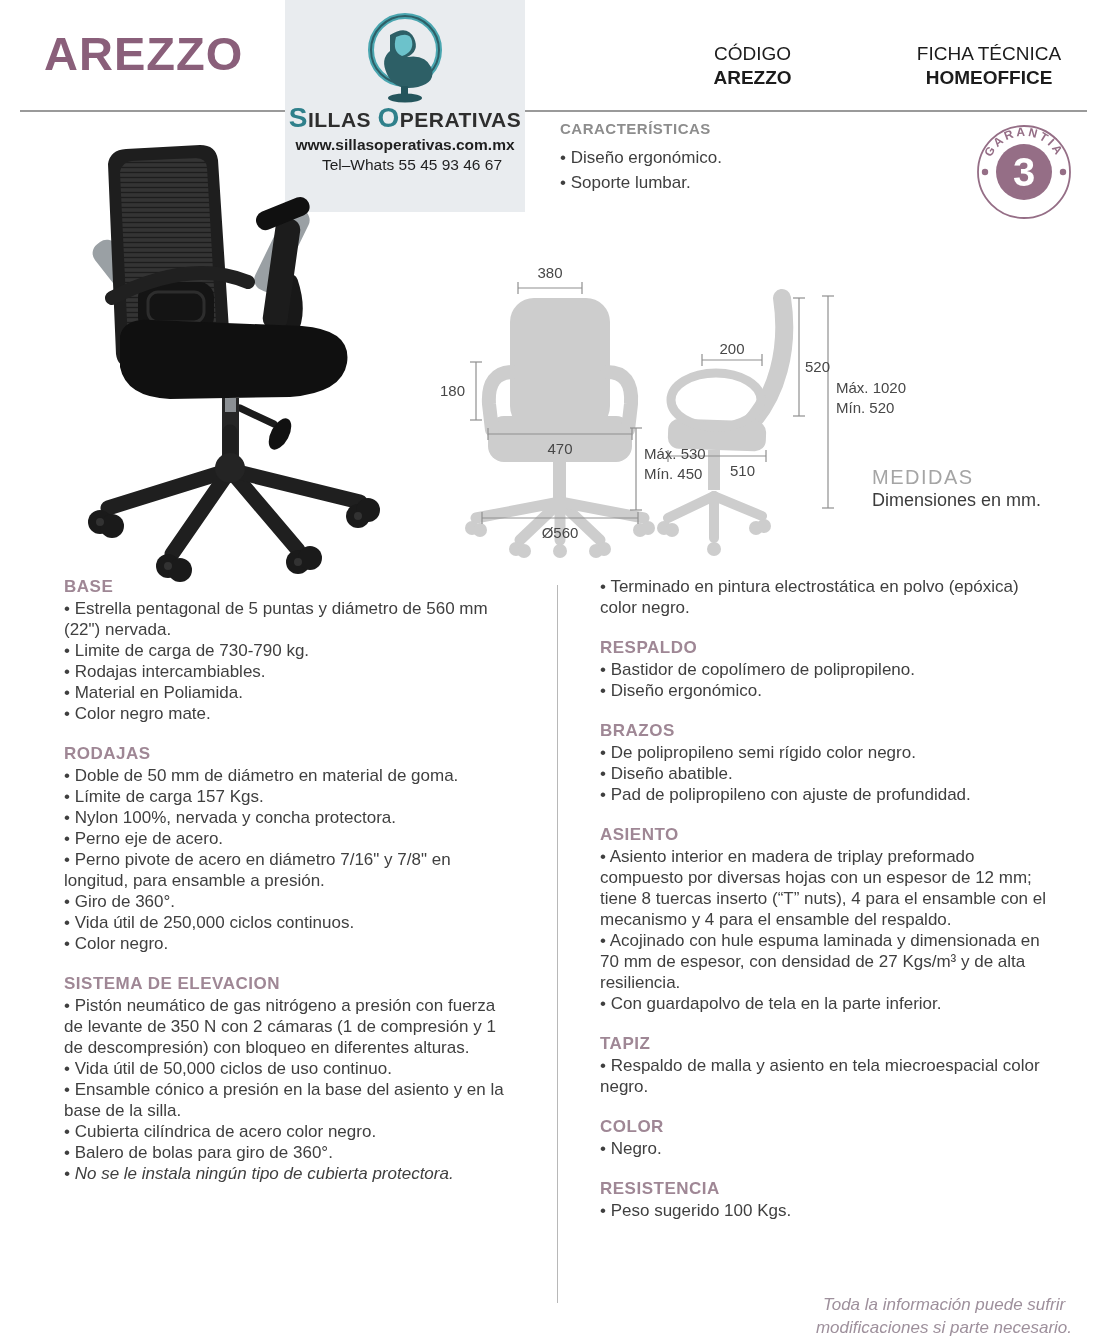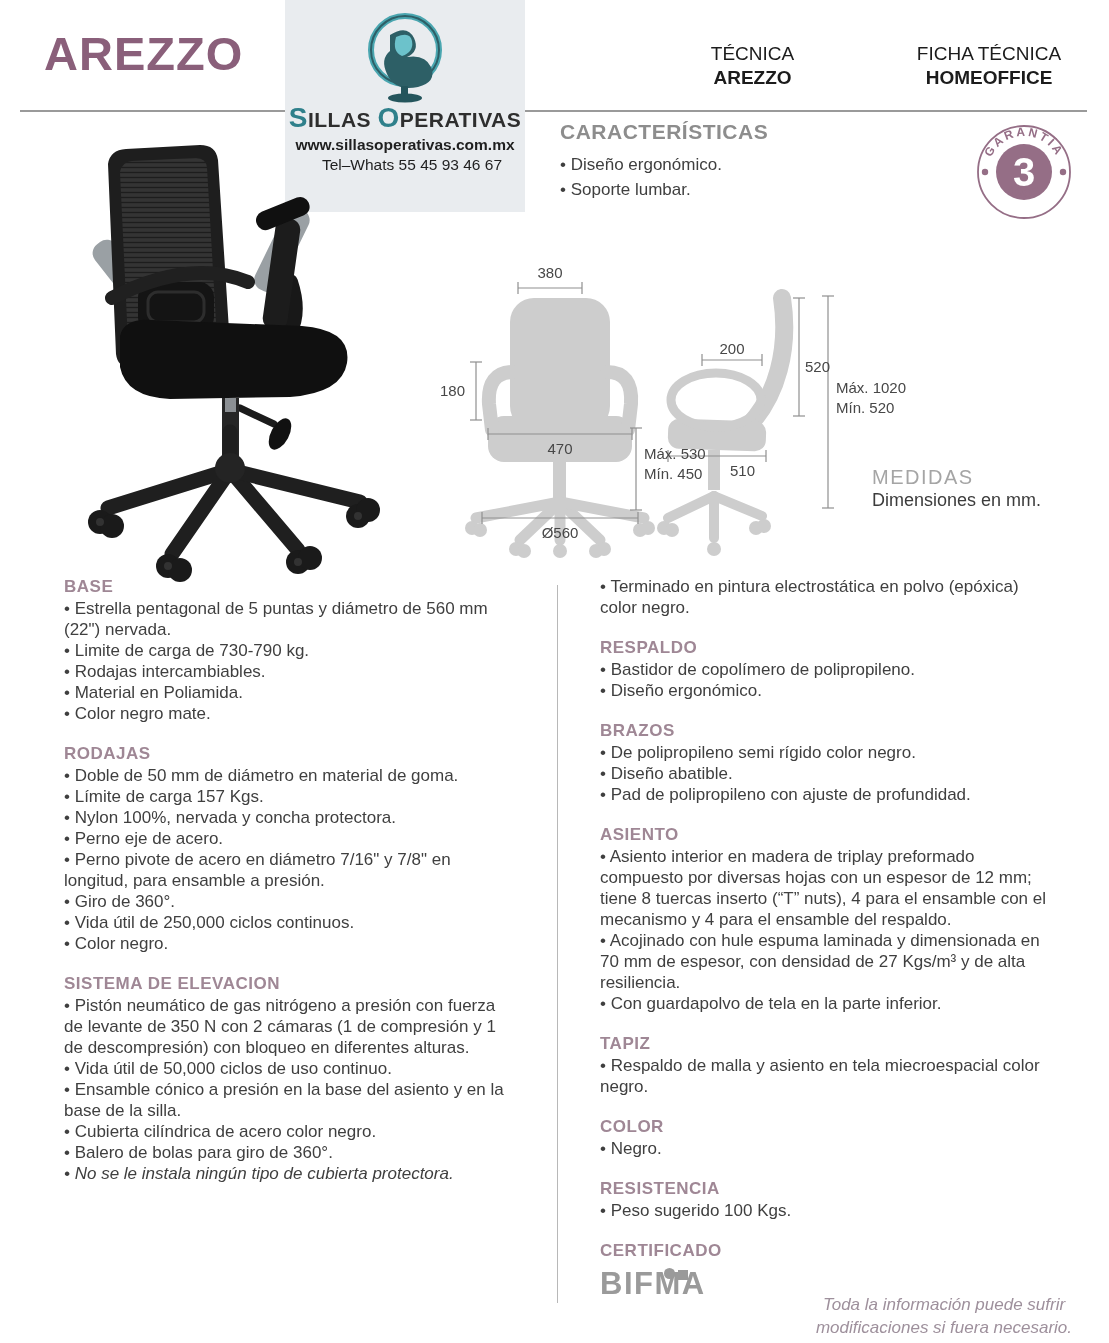--- a/index.html
+++ b/index.html
@@ -19,21 +19,21 @@
   .brand-word::first-letter{font-size:28px;color:#2f808b;}
   .brand-website{font-size:15.5px;color:#1f1f1f;font-weight:bold;line-height:20px;margin-top:3px;}
   .brand-phone{font-size:15.5px;color:#1f1f1f;font-weight:normal;line-height:20px;padding-left:14px;}
   .hdr-block{text-align:center;font-size:19px;color:#1c1c1c;line-height:24px;}
   .codigo-block{left:665px;top:42px;width:175px;}
   .ficha-block{left:903px;top:42px;width:172px;}
   .hdr-value{font-weight:bold;}
 
   
   .chars{left:560px;top:120px;width:300px;}
-  .chars h2{margin:0 0 8px 0;font-size:21px;color:#8d8d8d;letter-spacing:.5px;font-weight:bold;}
+  .chars h2{margin:0 0 8px 0;font-size:15px;color:#8d8d8d;letter-spacing:.5px;font-weight:bold;}
   .chars ul{margin:0;padding:0;list-style:none;font-size:17px;line-height:25px;color:#3f3f3f;}
   .chars li::before{content:"• ";}
 
   
   .warranty{left:972px;top:116px;}
 
   
   .diagrams{left:430px;top:258px;width:660px;height:300px;}
   .dim-label{position:absolute;font-size:15px;color:#474747;white-space:nowrap;}
   .dim-label.two{line-height:20px;}
@@ -78,21 +78,21 @@
   </svg>
   <div class="brand-name">
     <span class="brand-word">Sillas</span>
     <span class="brand-word">Operativas</span>
   </div>
   <div class="brand-website">www.sillasoperativas.com.mx</div>
   <div class="brand-phone">Tel–Whats 55 45 93 46 67</div>
 </div>
 
 <div class="abs hdr-block codigo-block">
-  <div>TÉCNICA</div>
+  <div>CÓDIGO</div>
   <div class="hdr-value">AREZZO</div>
 </div>
 <div class="abs hdr-block ficha-block">
   <div>FICHA TÉCNICA</div>
   <div class="hdr-value">HOMEOFFICE</div>
 </div>
 
 <div class="abs chars">
   <h2>CARACTERÍSTICAS</h2>
   <ul>
@@ -355,26 +355,18 @@
     <ul>
       <li>Negro.</li>
     </ul>
   </div>
   <div class="section">
     <h3>RESISTENCIA</h3>
     <ul>
       <li>Peso sugerido 100 Kgs.</li>
     </ul>
   </div>
-  <div class="section">
-    <h3>CERTIFICADO</h3>
-    <div class="bifma">
-      <span class="bifma-text">BIFMA</span>
-      <span class="bifma-dot"></span>
-      <span class="bifma-sq"></span>
-    </div>
-  </div>
 </div>
 
 <div class="abs footer">
   <div>Toda la información puede sufrir</div>
-  <div>modificaciones si fuera necesario.</div>
+  <div>modificaciones si parte necesario.</div>
 </div>
 
 </body></html>

